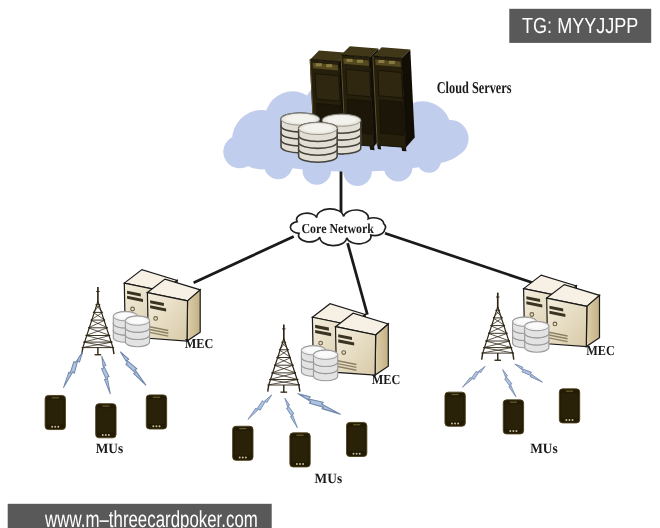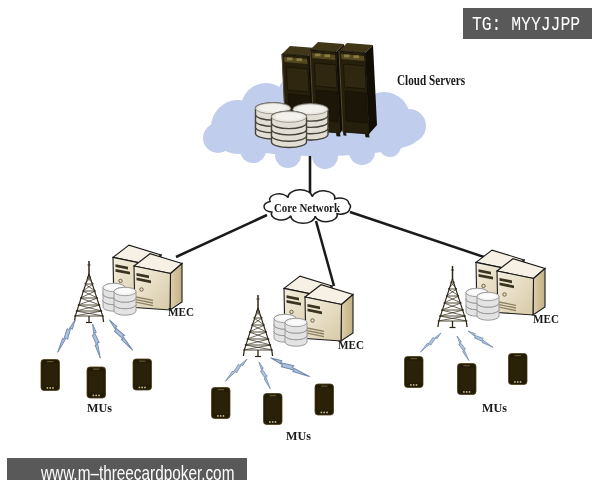--- a/index.html
+++ b/index.html
@@ -1,17 +1,17 @@
 <!DOCTYPE html>
 <html><head>
 <meta charset="utf-8">
 <style>
   html,body{margin:0;padding:0;width:600px;height:480px;background:#ffffff;overflow:hidden;}
   .tg{position:absolute;left:463px;top:8px;width:129px;height:31px;background:#595959;
-      color:#fff;font-family:Liberation Mono, monospace;font-size:20px;white-space:nowrap;
+      color:#fff;font-family:Liberation Sans, sans-serif;font-size:20px;white-space:nowrap;
       display:flex;align-items:center;justify-content:flex-end;}
   .tg span{transform:scaleX(0.82);padding-top:2px;}
   .url{position:absolute;left:7px;top:443px;width:240px;height:29px;background:#595959;
       color:#fff;font-family:"Liberation Sans",sans-serif;font-size:21px;white-space:nowrap;
       display:flex;align-items:center;margin-top:15px;}
   .url span{transform:scaleX(0.73);transform-origin:0 50%;margin-left:34px;}
   svg{position:absolute;left:0;top:0;}
   text{font-family:"Liberation Serif",serif;font-weight:bold;fill:#1a1a1a;}
 </style>
 </head>

